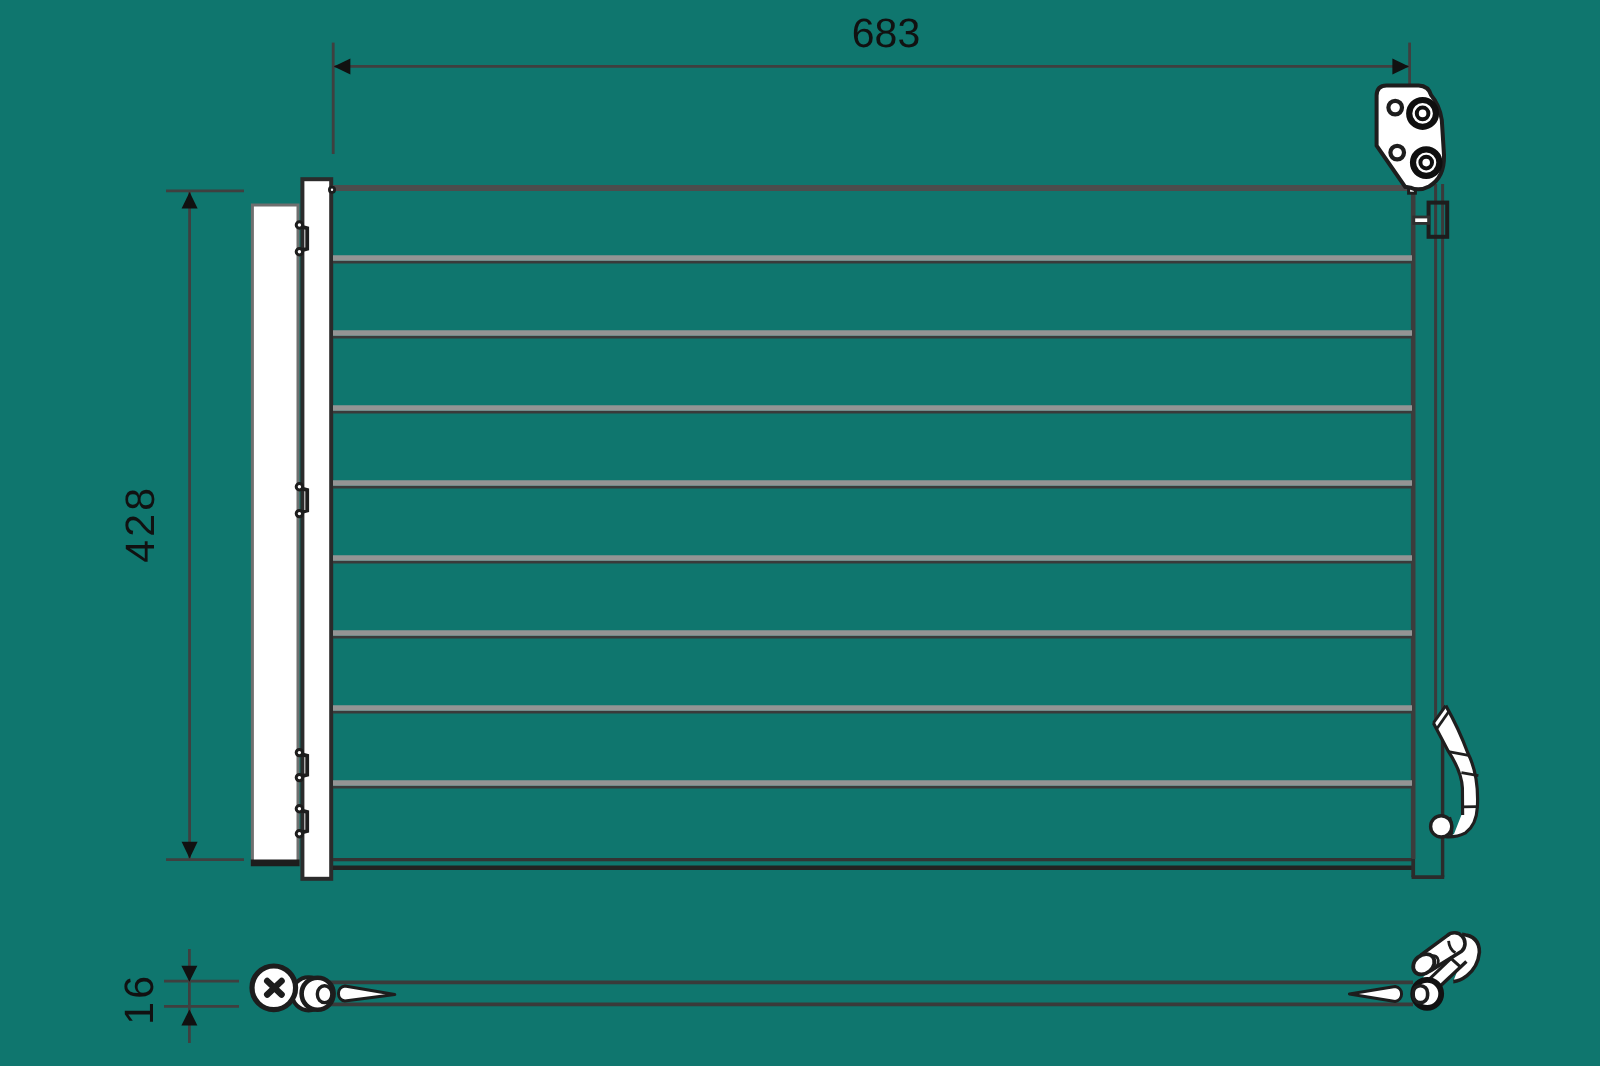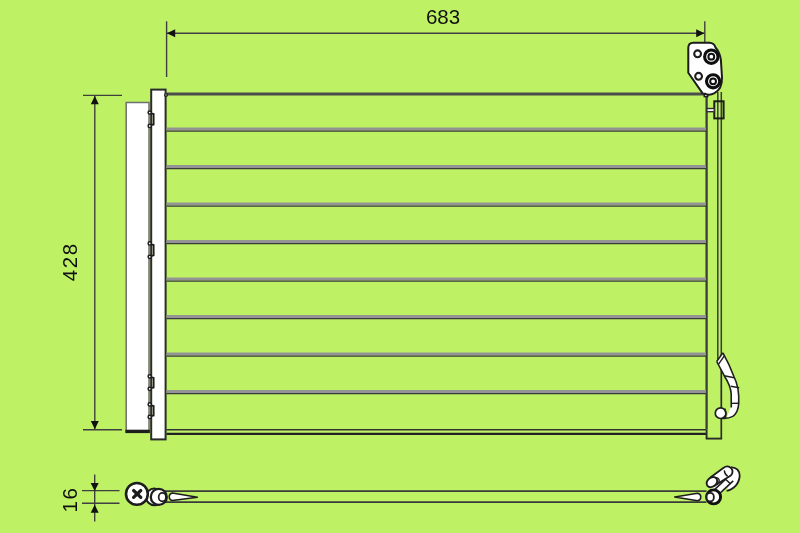--- a/index.html
+++ b/index.html
@@ -1,16 +1,16 @@
 <!DOCTYPE html>
 <html><head>
 <meta charset="utf-8">
 <style>
   html,body{margin:0;padding:0;background:#ffffff;}
-  #stage{position:relative;width:800px;height:533px;background:#bef264;overflow:hidden;}
+  #stage{position:relative;width:800px;height:533px;background:#0f766e;overflow:hidden;}
   svg{display:block;}
   text{font-family:"Liberation Sans", sans-serif;fill:#111111;}
 </style>
 </head>
 <body>
 <div id="stage">
 <svg width="800" height="533" viewBox="0 0 800 533">
 
 <g>
 

